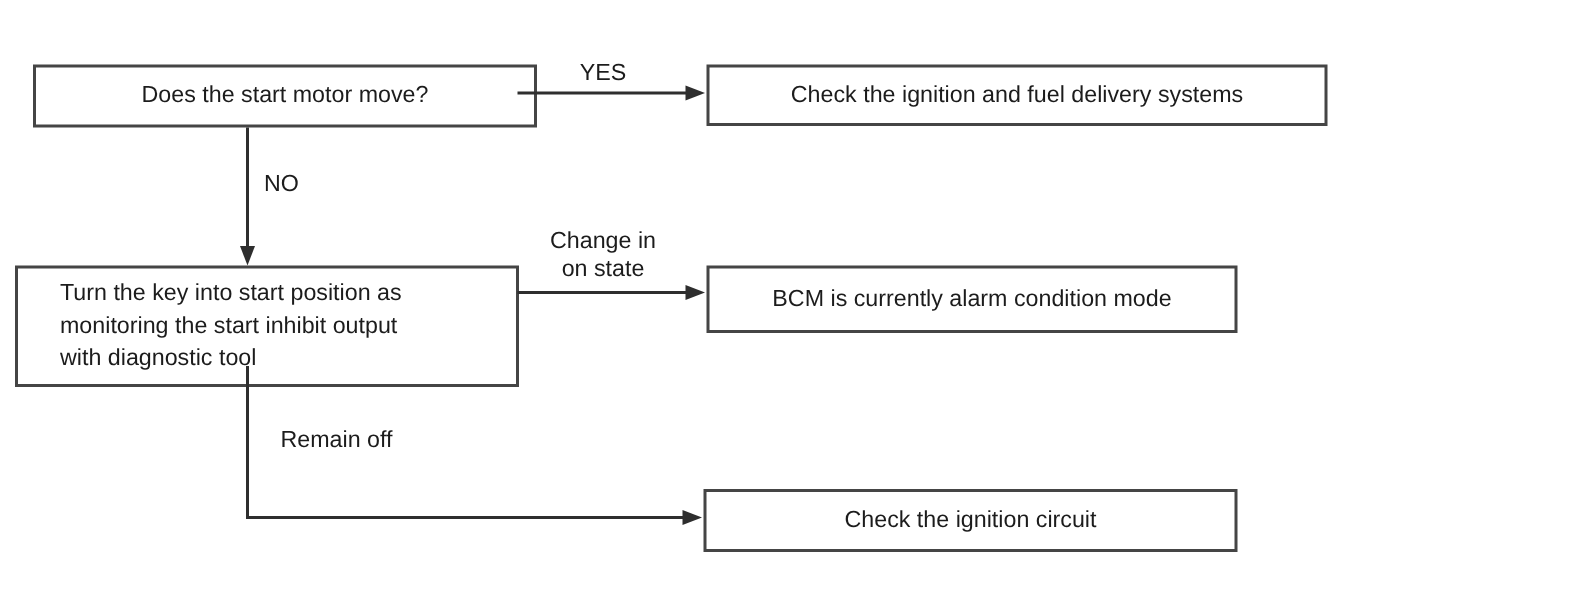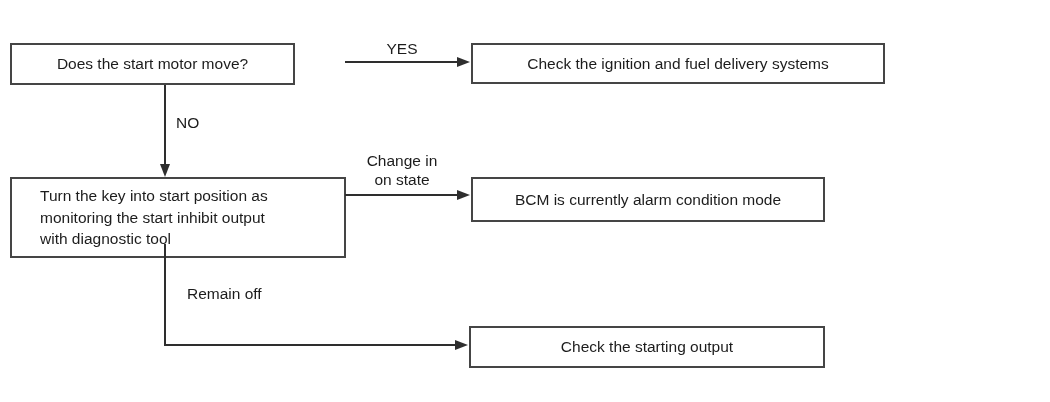--- a/index.html
+++ b/index.html
@@ -29,21 +29,21 @@
     font-size: 15.5px;
     color: var(--text-color);
   }
   .node.left-align {
     flex-direction: column;
     align-items: flex-start;
     justify-content: center;
     padding-left: 28px;
     line-height: 21.5px;
   }
-  #node-start-motor      { left: 10px;  top: 43px;  width: 285px; height: 42px; }
+  #node-start-motor      { left: 22px;  top: 43px;  width: 336px; height: 42px; }
   #node-turn-key         { left: 10px;  top: 177px; width: 336px; height: 81px; }
   #node-bcm              { left: 471px; top: 177px; width: 354px; height: 45px; }
   #node-starting-circuit { left: 469px; top: 326px; width: 356px; height: 42px; }
 
   .hline, .vline { position: absolute; background: var(--line-color); }
   #edge-yes-line     { left: 345px; top: 61px;  width: 114px; height: 2px; }
   #edge-no-line      { left: 164px; top: 85px;  width: 2px;   height: 80px; }
   #edge-change-line  { left: 345px; top: 194px; width: 114px; height: 2px; }
   #edge-remain-vline { left: 164px; top: 244px; width: 2px;   height: 102px; }
   #edge-remain-hline { left: 164px; top: 344px; width: 292px; height: 2px; }
@@ -94,21 +94,21 @@
     <span>Turn the key into start position as</span>
     <span>monitoring the start inhibit output</span>
     <span>with diagnostic tool</span>
   </div>
 
   <div class="node" id="node-bcm">
     <span>BCM is currently alarm condition mode</span>
   </div>
 
   <div class="node" id="node-starting-circuit">
-    <span>Check the starting output</span>
+    <span>Check the ignition circuit</span>
   </div>
 
   <div class="hline" id="edge-yes-line"></div>
   <div class="arrow-right" id="edge-yes-arrow"></div>
   <div class="edge-label" id="label-yes">YES</div>
 
   <div class="vline" id="edge-no-line"></div>
   <div class="arrow-down" id="edge-no-arrow"></div>
   <div class="edge-label" id="label-no">NO</div>
 

